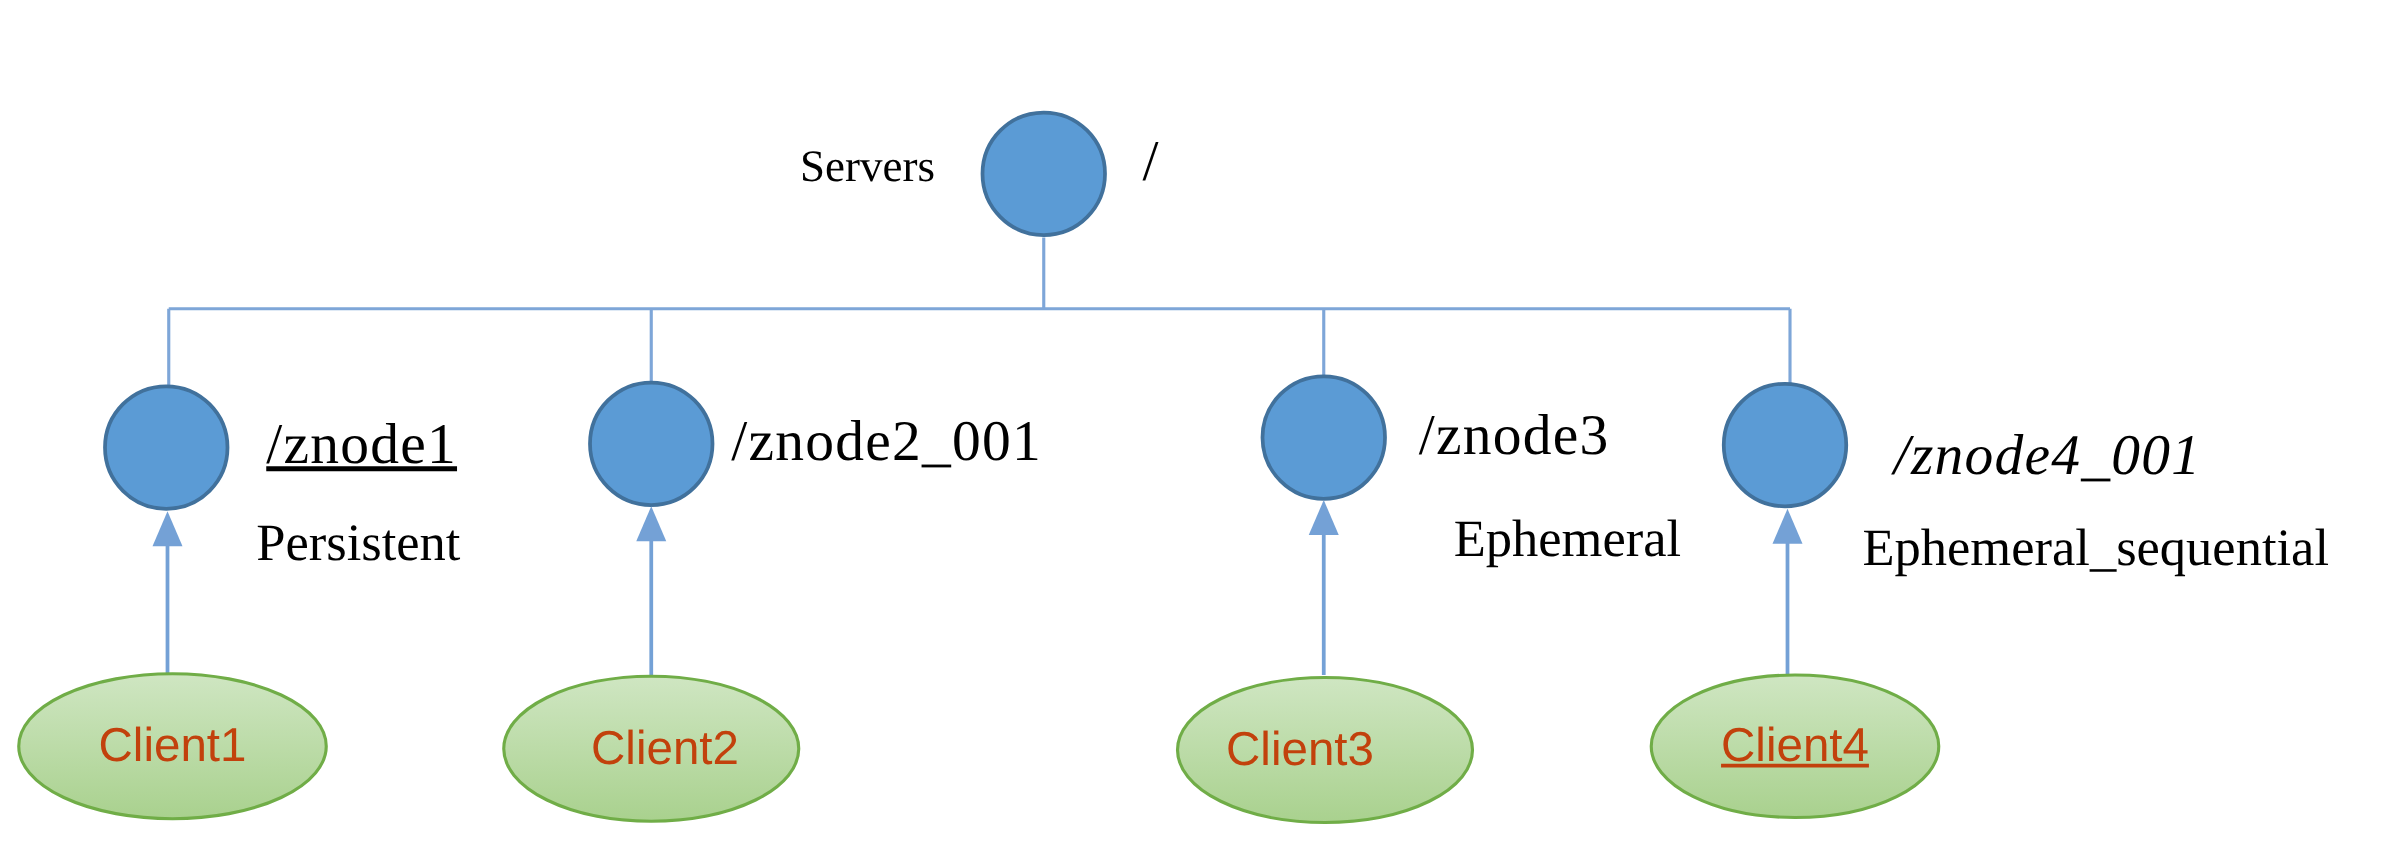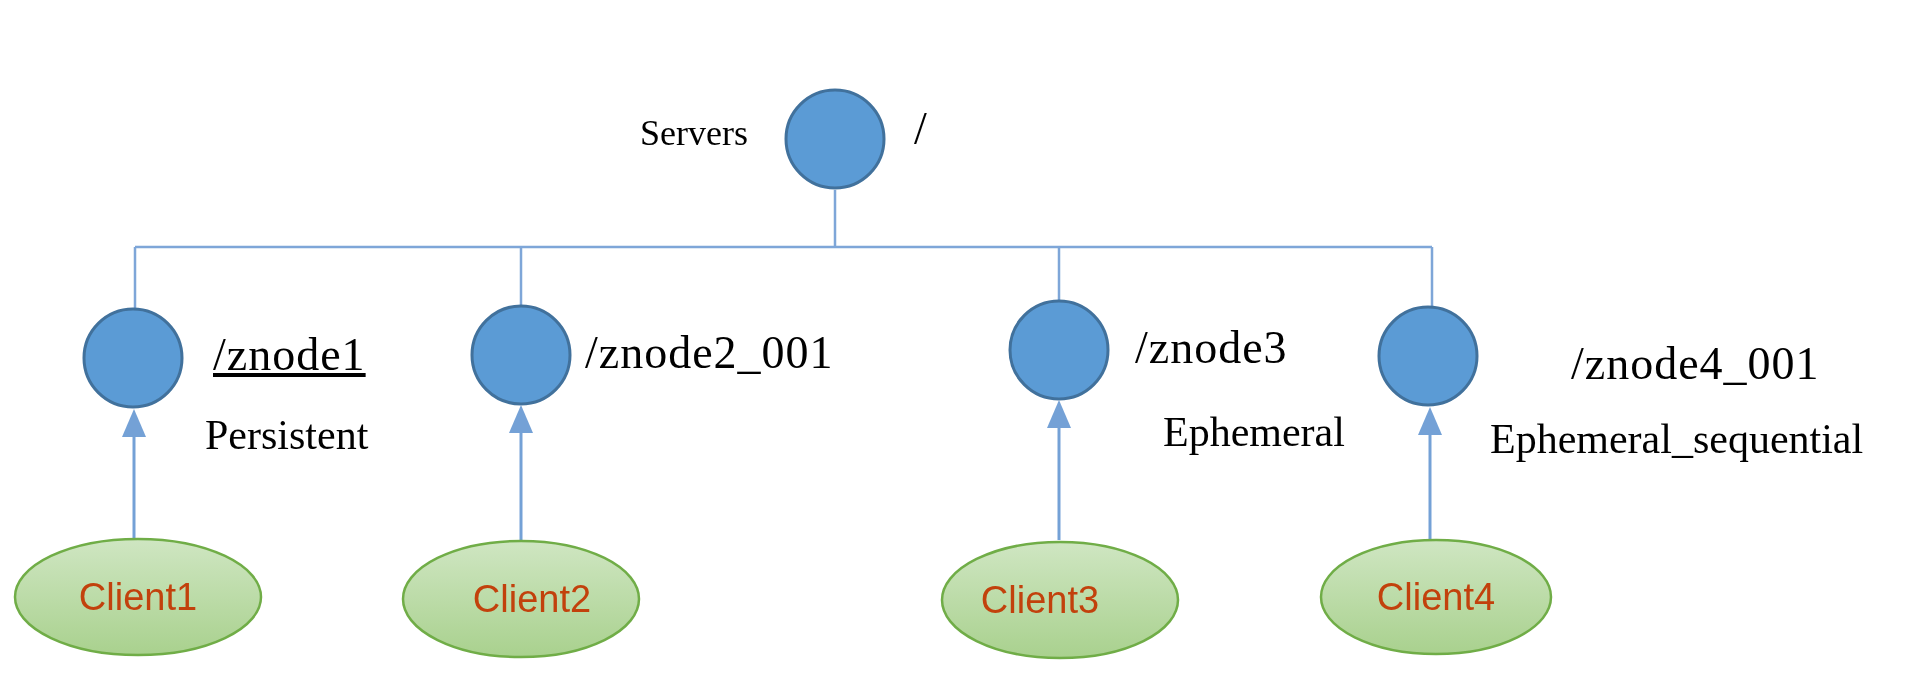--- a/index.html
+++ b/index.html
@@ -44,38 +44,38 @@
   .znode-path {
     font-size: 46px;
     letter-spacing: 1px;
   }
   .znode-type {
     font-size: 42px;
   }
   .path-1 { left: 213px;  top: 330px; text-decoration: underline; }
   .path-2 { left: 585px;  top: 328px; }
   .path-3 { left: 1135px; top: 323px; }
-  .path-4 { left: 1571px; top: 339px; }
+  .path-4 { left: 1515px; top: 339px; font-style: italic; }
   .type-1 { left: 205px;  top: 412px; }
   .type-2 { left: 583px;  top: 410px; }
   .type-3 { left: 1163px; top: 409px; }
   .type-4 { left: 1490px; top: 416px; }
   .client-label {
     position: absolute;
     font-family: "Liberation Sans", sans-serif;
     font-size: 38px;
     color: #c2410c;
     text-align: center;
     white-space: nowrap;
     line-height: 46px;
   }
   .client-1 { left: 15px;   top: 574px; width: 246px; }
   .client-2 { left: 403px;  top: 576px; width: 258px; }
   .client-3 { left: 942px;  top: 577px; width: 196px; }
-  .client-4 { left: 1321px; top: 574px; width: 230px; }
+  .client-4 { left: 1321px; top: 574px; width: 230px; text-decoration: underline; }
 </style>
 </head>
 <body>
 
 <div class="canvas">
 
   <svg class="shapes-layer" viewBox="0 0 1925 683" xmlns="http://www.w3.org/2000/svg">
     <defs>
       <linearGradient id="clientGrad" x1="0" y1="0" x2="0" y2="1">
         <stop offset="0" stop-color="#cfe6c2"></stop>

